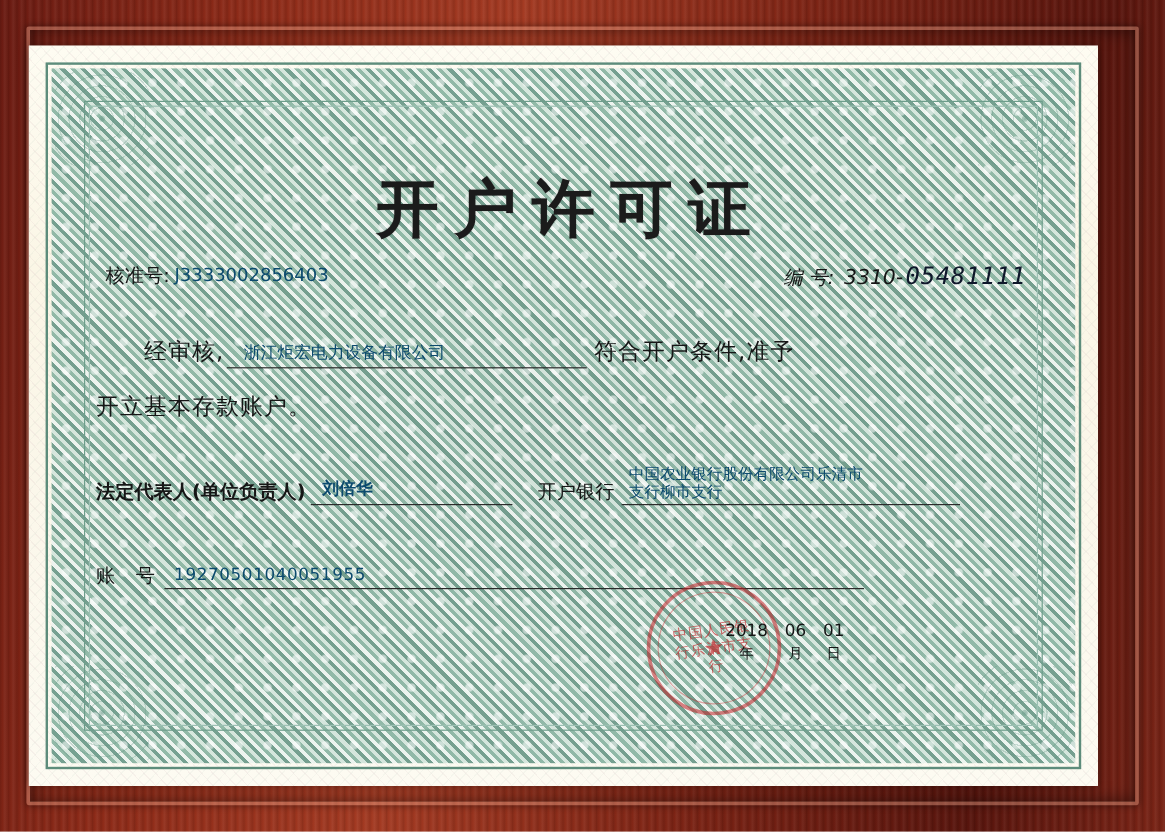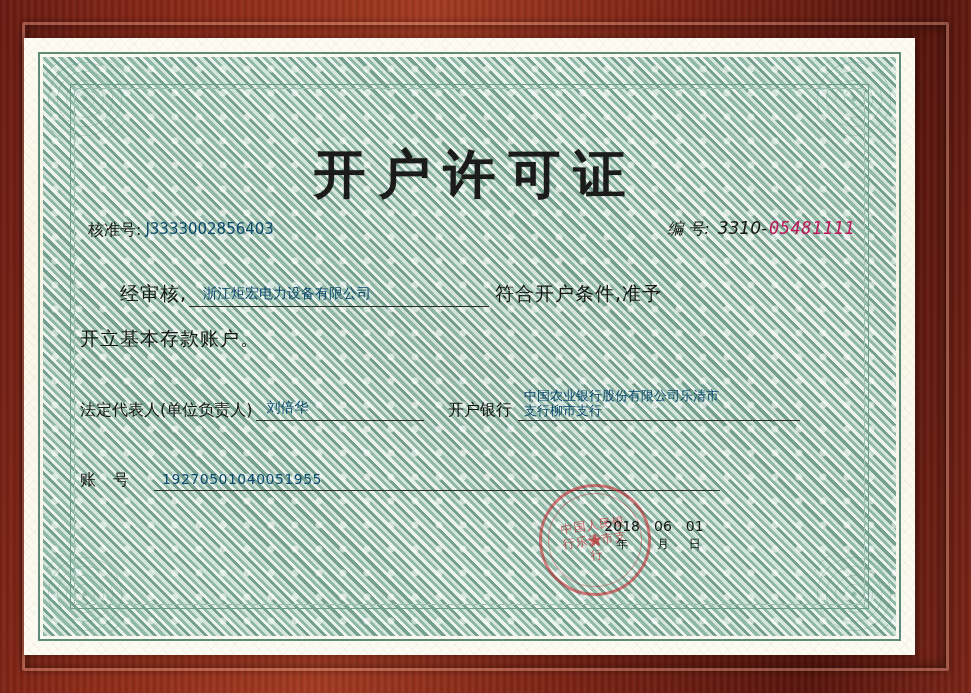--- a/index.html
+++ b/index.html
@@ -165,49 +165,49 @@
   
   #row-approval { position: absolute; left: 8px; top: 126px; display: flex; align-items: flex-end; }
   #approval-label { margin-right: 4px; }
   #approval-value { font-size: 15px; position: relative; top: -3px; }
 
   #row-serial { position: absolute; right: 4px; top: 124px; display: flex; align-items: baseline; font-style: italic; }
   #serial-label { margin-right: 8px; }
   #serial-prefix { font-family: "DejaVu Sans", sans-serif; font-size: 17px; }
   #serial-number {
     font-family: "DejaVu Sans Mono", monospace;
-    font-size: 17px;
-    color: #be185d;
+    font-size: 20px;
+    color: #0f172a;
     letter-spacing: 0.5px;
     margin-left: 2px;
   }
 
   
-  #row-main1 { position: absolute; left: 40px; top: 186px; display: flex; align-items: flex-end; width: 739px; }
+  #row-main1 { position: absolute; left: 40px; top: 186px; display: flex; width: 739px; }
   #main1-lead { font-size: 19px; letter-spacing: 1px; }
   #company-slot {
     position: relative;
     width: 300px;
     margin: 0 6px 0 2px;
     border-bottom: 1.2px solid #2b2b2b;
     height: 26px;
   }
   #company-name {
     position: absolute;
     left: 14px; bottom: 3px;
     font-size: 14px;
     white-space: nowrap;
   }
   #main1-tail { font-size: 19px; letter-spacing: 1px; }
 
   #row-main2 { position: absolute; left: 0px; top: 232px; }
   #main2-text { font-size: 19px; letter-spacing: 1px; }
 
   
-  #row-rep { position: absolute; left: 0px; top: 302px; display: flex; align-items: flex-end; }
+  #row-rep { position: absolute; left: 0px; top: 302px; display: flex; align-items: flex-end; font-weight: bold; }
   #rep-label { font-size: 16px; }
   #rep-slot {
     position: relative;
     width: 168px;
     margin-left: 4px;
     border-bottom: 1.2px solid #2b2b2b;
     height: 24px;
   }
   #rep-name { position: absolute; left: 10px; bottom: 3px; font-size: 14px; }
 
@@ -229,21 +229,21 @@
     text-align: left;
   }
   #bank-name .l2 { display: block; }
 
   
   #row-account { position: absolute; left: 0px; top: 372px; display: flex; align-items: flex-end; width: 640px; }
   #account-label { font-size: 16px; letter-spacing: 6px; }
   #account-slot {
     position: relative;
     flex: 1;
-    margin-left: 19px;
+    margin-left: 2px;
     border-bottom: 1.2px solid #2b2b2b;
     height: 24px;
   }
   #account-number {
     position: absolute;
     left: 8px; bottom: 3px;
     font-size: 14px;
     letter-spacing: 0.5px;
   }
 

